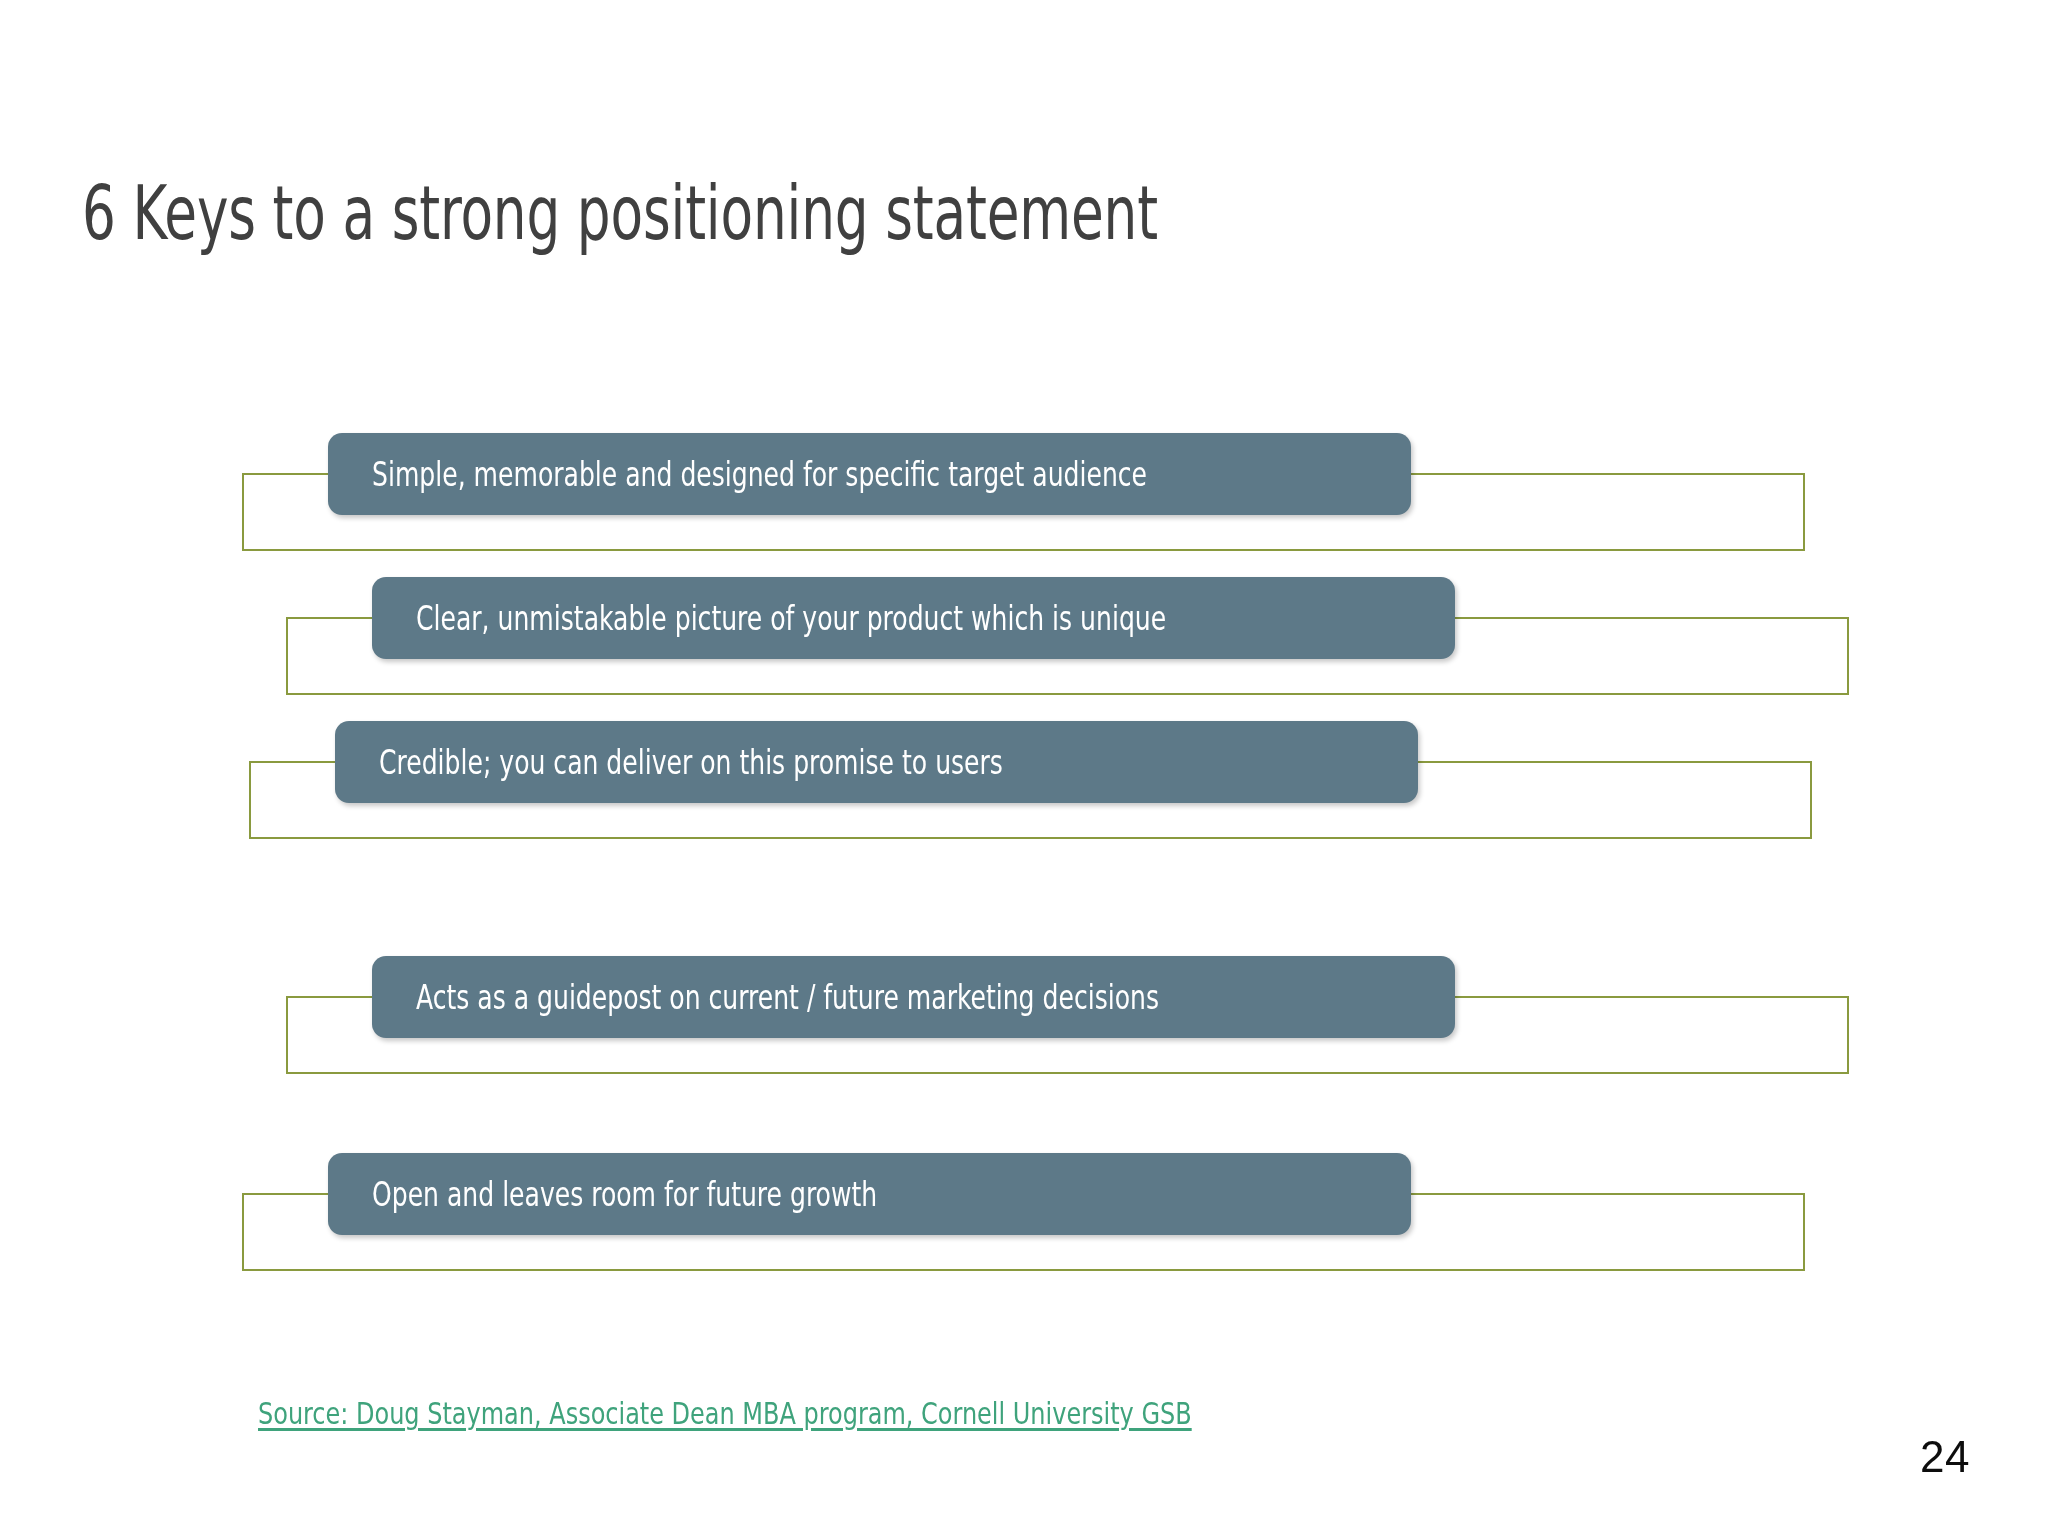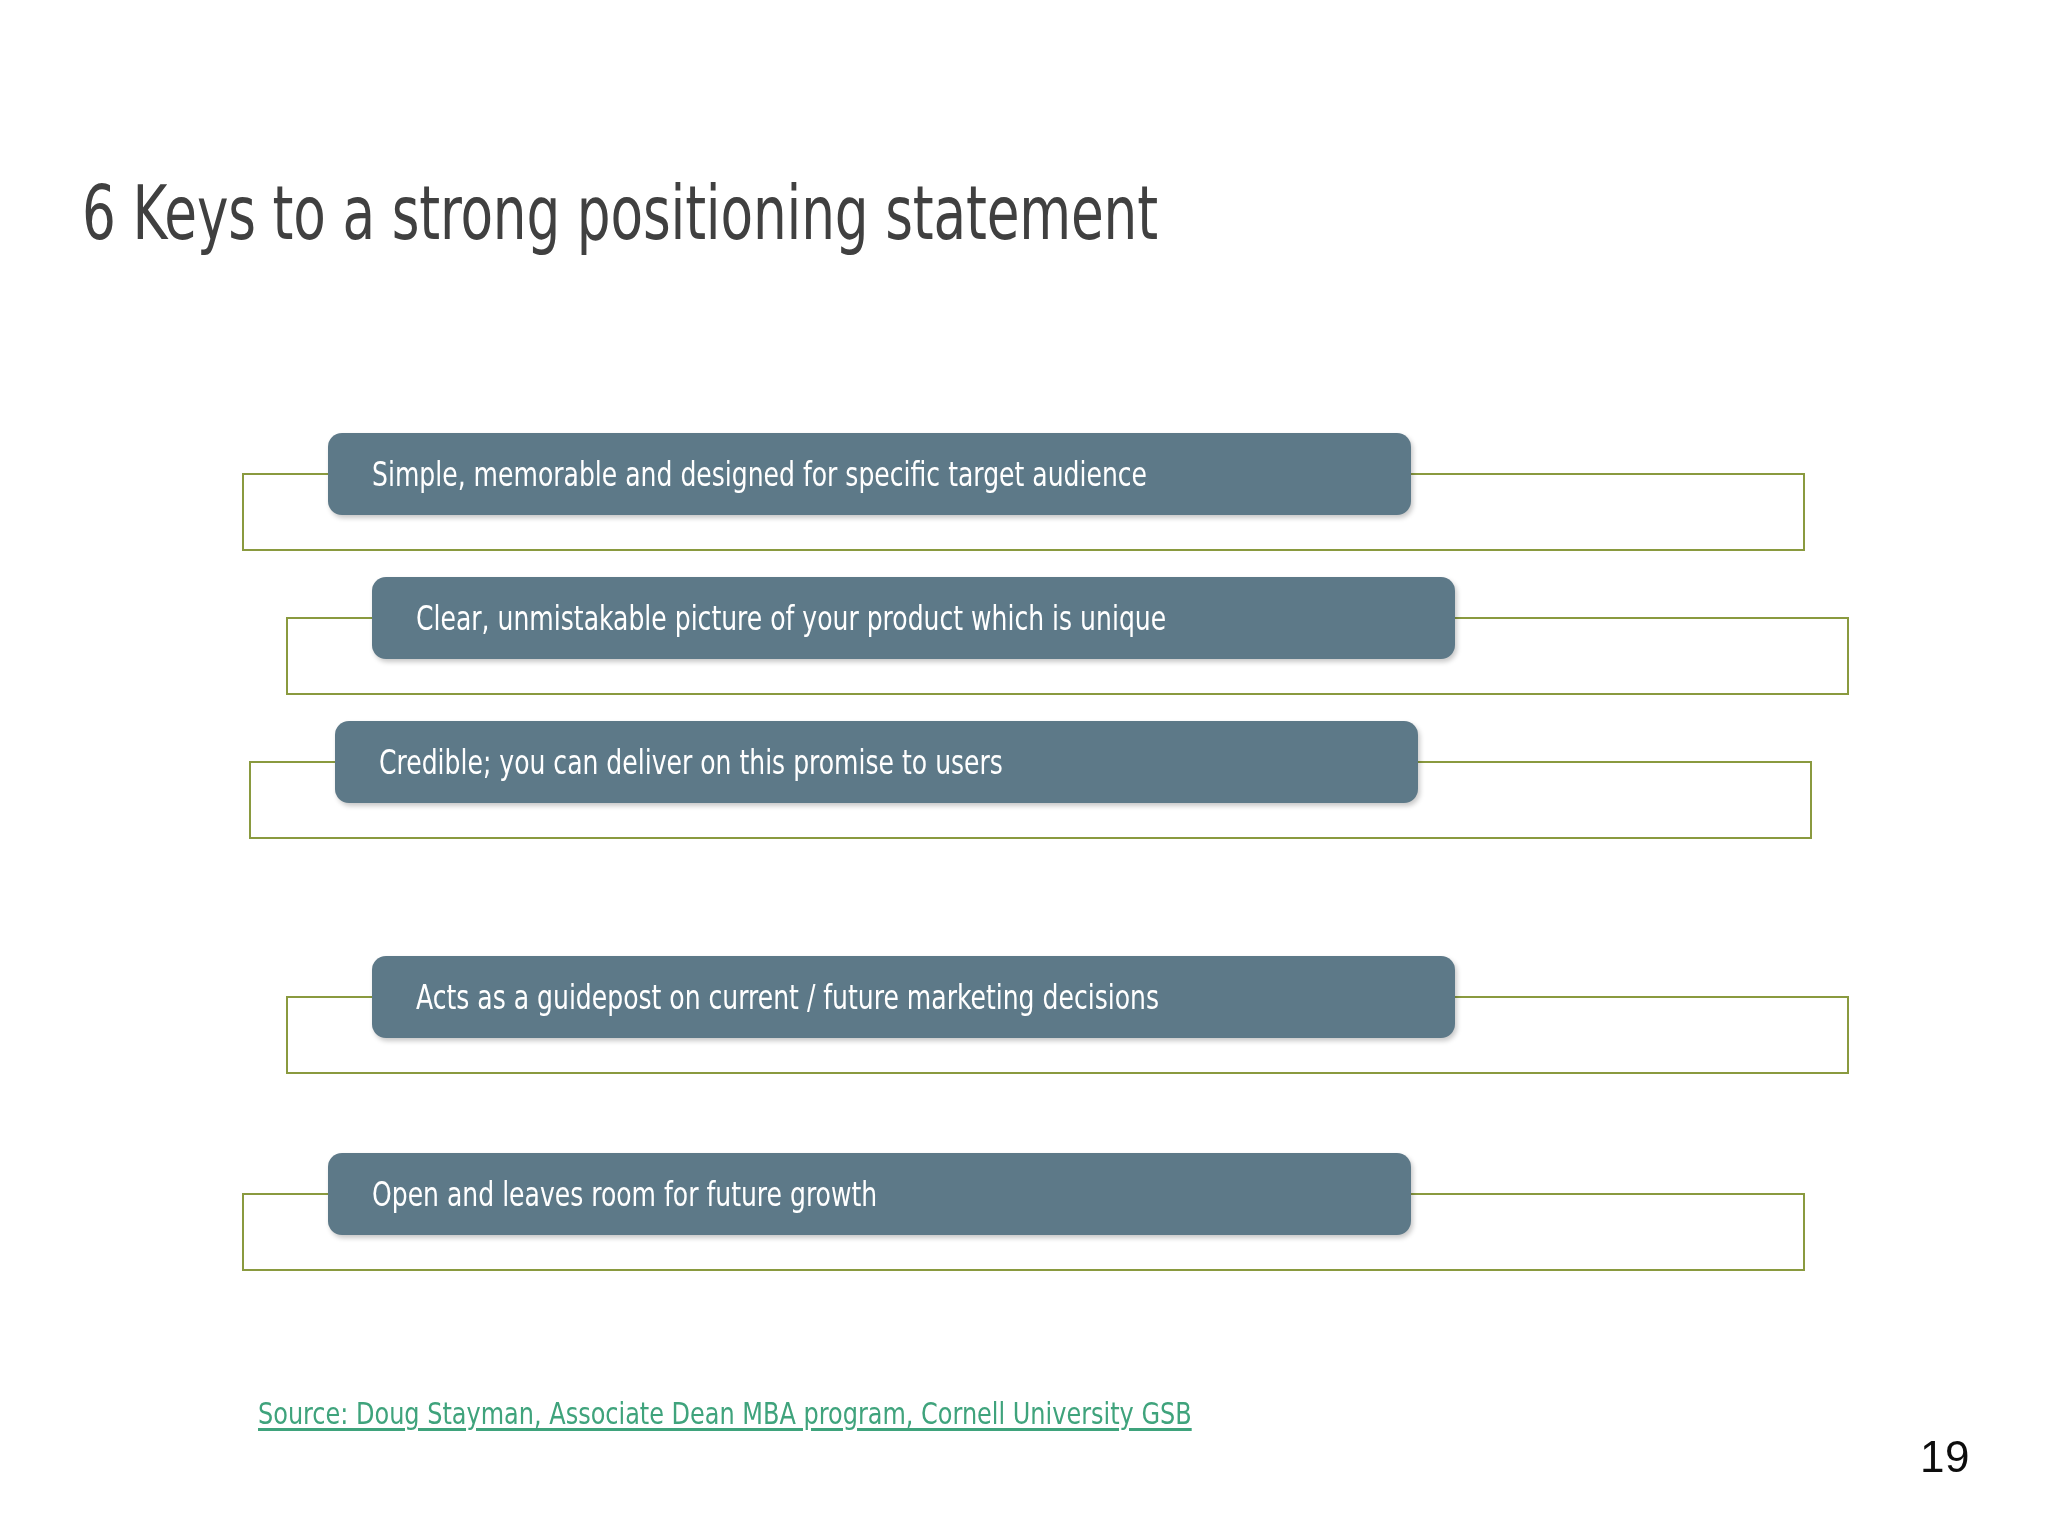--- a/index.html
+++ b/index.html
@@ -161,15 +161,15 @@
       <div class="row-outline"></div>
       <div class="row-pill">
         <span class="row-pill-label">Open and leaves room for future growth</span>
       </div>
     </div>
 
   </div>
 
   <a id="source-link" href="#">Source: Doug Stayman, Associate Dean MBA program, Cornell University GSB</a>
 
-  <div id="page-number">19</div>
+  <div id="page-number">24</div>
 
 </div>
 
 </body></html>

